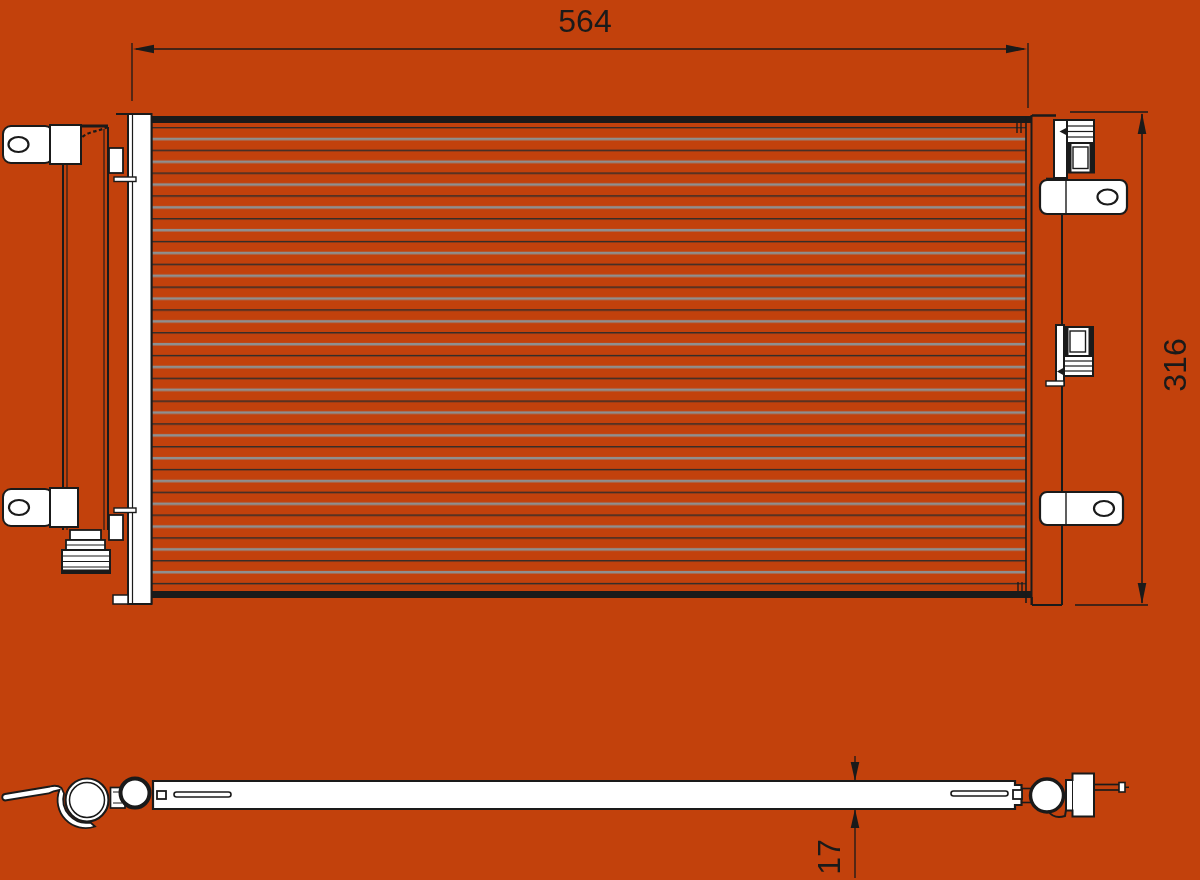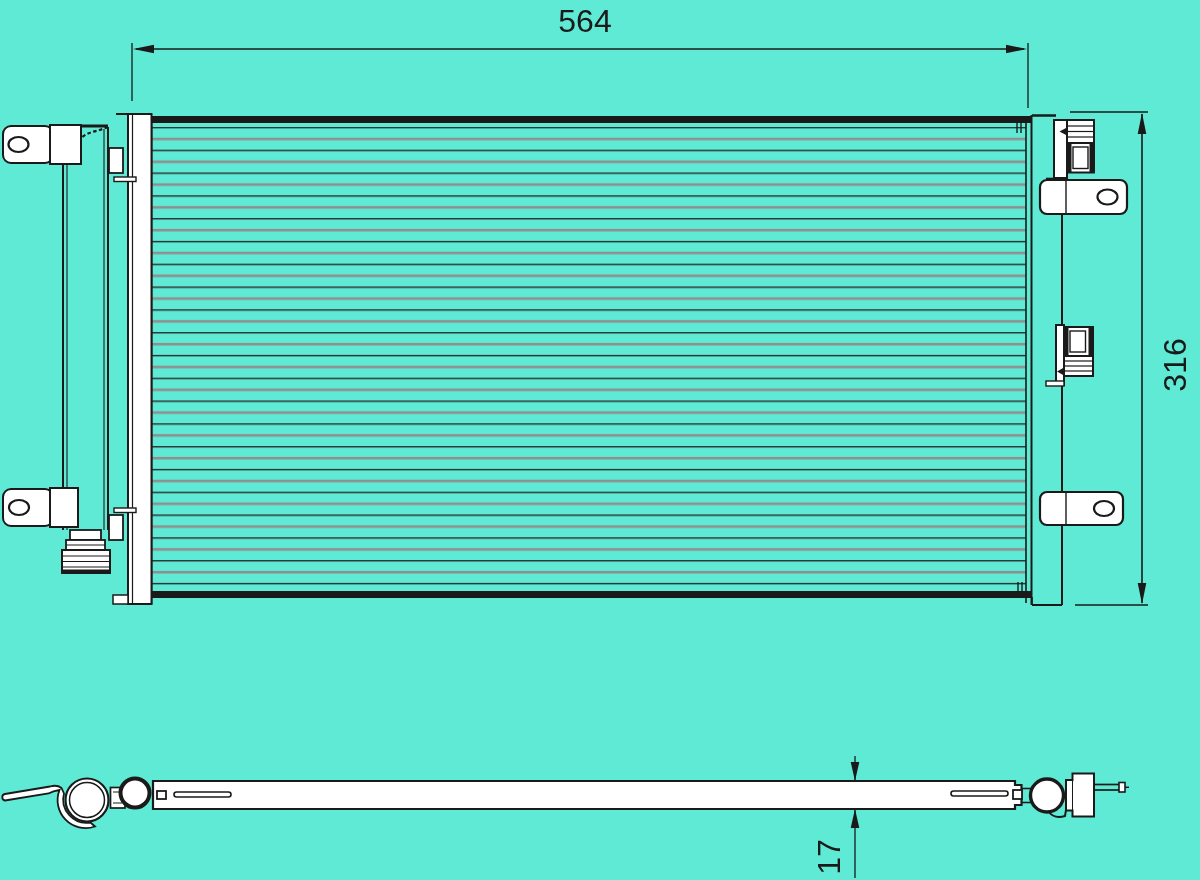--- a/index.html
+++ b/index.html
@@ -1,16 +1,16 @@
 <!DOCTYPE html>
 <html><head>
 <meta charset="utf-8">
 <style>
   html,body{margin:0;padding:0;background:#fff;width:1200px;height:880px;overflow:hidden;}
-  .stage{width:1200px;height:880px;background:#5eead4;position:relative;}
+  .stage{width:1200px;height:880px;background:#c2410c;position:relative;}
   svg{display:block;}
   
   .s{stroke:#1a1a1a;fill:none;}
   .w{fill:#ffffff;stroke:#1a1a1a;}
   .d{fill:#1a1a1a;stroke:none;}
   text{font-family:"Liberation Sans","DejaVu Sans",sans-serif;font-size:32px;fill:#1a1a1a;}
 </style>
 </head>
 <body>
 

